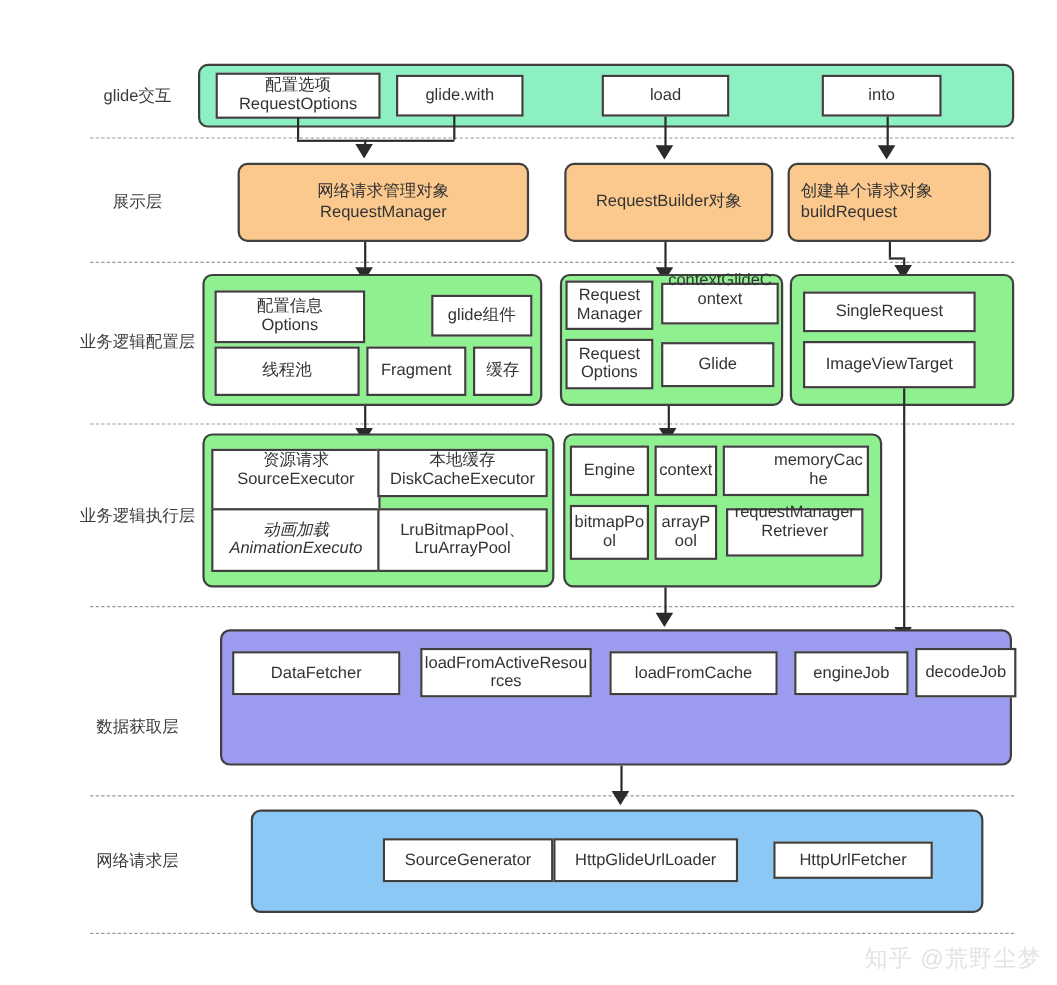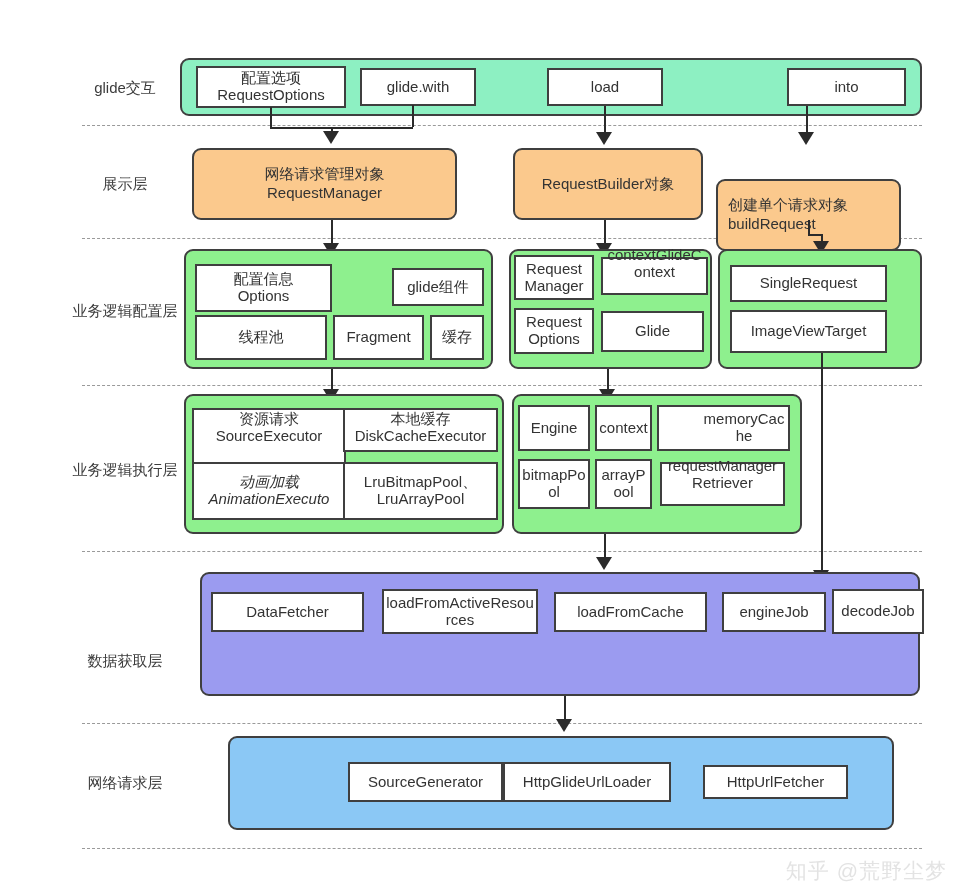--- a/index.html
+++ b/index.html
@@ -73,43 +73,43 @@
 
   <div class="node" style="left:196px;top:66px;width:150px;height:42px;">
     <span>配置选项<br>RequestOptions</span>
   </div>
   <div class="node" style="left:547px;top:68px;width:116px;height:38px;">
     <span>load</span>
   </div>
   <div class="node" style="left:360px;top:68px;width:116px;height:38px;">
     <span>glide.with</span>
   </div>
-  <div class="node" style="left:747px;top:68px;width:119px;height:38px;margin-left:40px;">
+  <div class="node" style="left:747px;top:68px;width:109px;height:38px;">
     <span>into</span>
   </div>
 
   <div class="vline" style="left:270px;top:107px;height:20px;"></div>
   <div class="vline" style="left:412px;top:105px;height:22px;"></div>
   <div class="hline" style="left:270px;top:127px;width:143px;"></div>
   <div class="vline" style="left:331px;top:127px;height:8px;"></div>
   <div class="arrow" style="left:323px;top:131px;"></div>
 
   <div class="vline" style="left:604px;top:106px;height:31px;"></div>
   <div class="arrow" style="left:596px;top:132px;"></div>
 
   <div class="vline" style="left:806px;top:106px;height:31px;"></div>
   <div class="arrow" style="left:798px;top:132px;"></div>
 
-  <div class="panel orange" style="left:192px;top:148px;width:265px;height:72px;">
+  <div class="panel orange" style="left:216px;top:148px;width:265px;height:72px;">
     <div class="panel-text">网络请求管理对象<br>RequestManager</div>
   </div>
   <div class="panel orange" style="left:513px;top:148px;width:190px;height:72px;">
     <div class="panel-text">RequestBuilder对象</div>
   </div>
-  <div class="panel orange" style="left:716px;top:148px;width:185px;height:72px;margin-top:31px;">
+  <div class="panel orange" style="left:716px;top:148px;width:185px;height:72px;">
     <div class="panel-text" style="text-align:left;padding-left:10px;">创建单个请求对象<br>buildRequest</div>
   </div>
 
   <div class="vline" style="left:331px;top:220px;height:28px;"></div>
   <div class="arrow" style="left:323px;top:243px;"></div>
 
   <div class="vline" style="left:604px;top:220px;height:28px;"></div>
   <div class="arrow" style="left:596px;top:243px;"></div>
 
   <div class="vline" style="left:808px;top:220px;height:14px;"></div>

